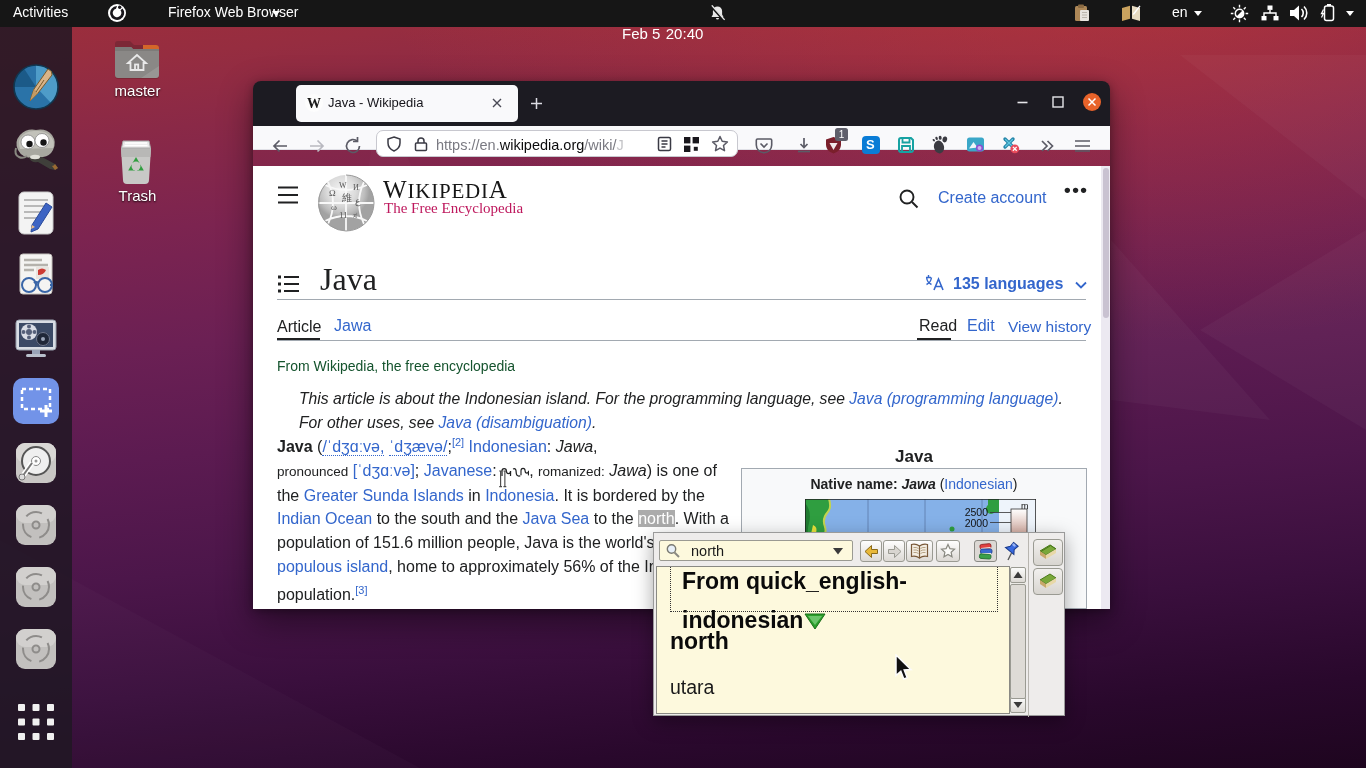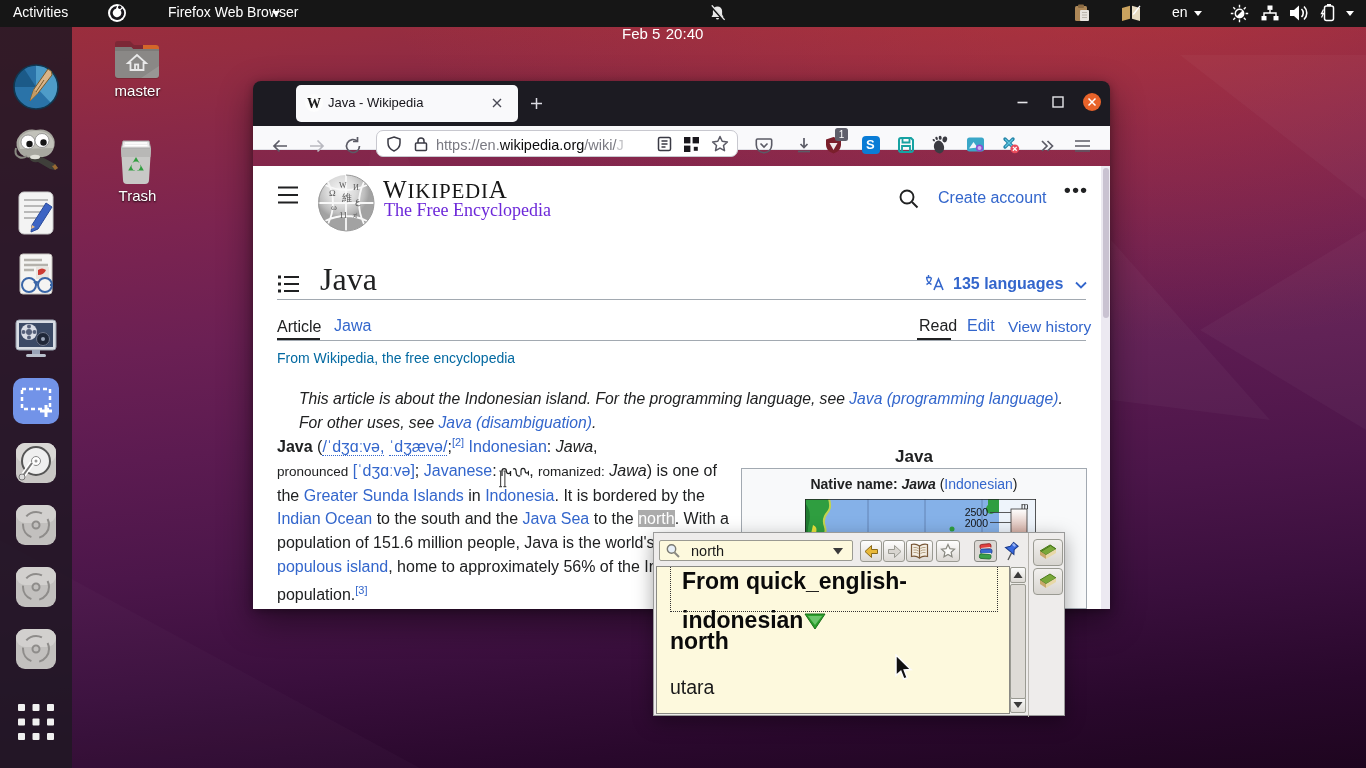--- a/index.html
+++ b/index.html
@@ -388,21 +388,21 @@
           <text x="36" y="16" font-size="8">И</text>
           <text x="14" y="36" font-size="9">ω</text>
           <text x="25" y="27" font-size="10">維</text>
           <text x="38" y="30" font-size="9">ع</text>
           <text x="22" y="44" font-size="9">11</text>
           <text x="36" y="44" font-size="8">ಸ</text>
         </g>
       <path d="M29 1 a28 28 0 0 1 0 56 a28 28 0 0 1 -19-48" fill="none" stroke="#9a9a9a" stroke-width="1"></path>
     </svg>
     <div class="abs" style="left:130px;top:10px;font-family:'Liberation Serif',serif;font-size:25px;letter-spacing:0.8px;color:#161616">W<span style="font-size:21px">IKIPEDI</span>A</div>
-    <div class="abs" style="left:131px;top:34px;font-family:'Liberation Serif',serif;font-size:18px;color:#6d28d9">The Free Encyclopedia</div>
+    <div class="abs" style="left:131px;top:34px;font-family:'Liberation Serif',serif;font-size:15px;color:#be185d">The Free Encyclopedia</div>
     <svg class="abs" style="left:645px;top:22px" width="21" height="21" viewBox="0 0 21 21">
         <circle cx="9" cy="9" r="6.5" fill="none" stroke="#202122" stroke-width="1.9"></circle>
         <path d="M14 14 L19.5 19.5" stroke="#202122" stroke-width="1.9"></path>
       </svg>
     <div class="abs" style="left:685px;top:23px;font-size:16px;color:#36c">Create account</div>
     <div class="abs" style="left:811px;top:13px;font-size:19px;color:#202122;letter-spacing:1.5px;font-weight:bold">•••</div>
 
     <svg class="abs" style="left:25px;top:109px" width="21" height="18" viewBox="0 0 21 18">
         <g stroke="#202122" stroke-width="2">
           <path d="M0 2 h3 M0 9 h3 M0 16 h3" stroke-width="3"></path>
@@ -421,21 +421,21 @@
     <div class="abs" style="left:24px;top:133px;width:809px;height:1px;background:#a2a9b1"></div>
 
     <div class="abs" style="left:24px;top:152px;font-size:16px;color:#202122">Article</div>
     <div class="abs" style="left:81px;top:151px;font-size:16px;color:#36c">Jawa</div>
     <div class="abs" style="left:24px;top:172px;width:43px;height:2.5px;background:#202122"></div>
     <div class="abs" style="left:666px;top:151px;font-size:16px;color:#202122">Read</div>
     <div class="abs" style="left:714px;top:151px;font-size:16px;color:#36c">Edit</div>
     <div class="abs" style="left:755px;top:151.5px;font-size:15.5px;color:#36c">View history</div>
     <div class="abs" style="left:664px;top:172px;width:34px;height:2.5px;background:#202122"></div>
     <div class="abs" style="left:24px;top:174px;width:809px;height:1px;background:#a2a9b1"></div>
-    <div class="abs" style="left:24px;top:184px;font-size:14px;color:#0369a1">From Wikipedia, the free encyclopedia</div>
+    <div class="abs" style="left:24px;top:192px;font-size:14px;color:#14532d">From Wikipedia, the free encyclopedia</div>
 
 
     <div class="abs" style="left:46px;top:221px;font-size:15.7px;font-style:italic;color:#202122;line-height:23.5px">This article is about the Indonesian island. For the programming language, see <a class="wlink">Java (programming language)</a>.<br>For other uses, see <a class="wlink">Java (disambiguation)</a>.</div>
 
     <div class="abs" style="left:24px;top:265px;width:470px;font-size:16px;color:#202122;line-height:23.7px">
       <b>Java</b> (<a class="wlink ipa">/ˈdʒɑːvə,</a>&nbsp;<a class="wlink ipa">ˈdʒævə/</a>;<sup style="font-size:11px"><a class="wlink">[2]</a></sup> <a class="wlink">Indonesian</a>: <i>Jawa</i>,<br>
       <span style="font-size:13.5px">pronounced</span> <a class="wlink">[ˈdʒɑːvə]</a>; <a class="wlink">Javanese</a>: <svg width="28" height="12" viewBox="0 0 28 12" style="vertical-align:-2.5px">
           <g fill="none" stroke="#202122" stroke-width="1.25">
             <path d="M1 9 V4 q0-2.5 2.2-2.5 q2.2 0 2.2 2.5 q0 2.5 2 2.5 q2.2 0 2.2-2.5 L9.5 9"></path>
             <path d="M12 2 q2.5-1 3 1.5 l0.3 3 q0.3 2.5 2.5 2.5 l1.5-0.2"></path>

